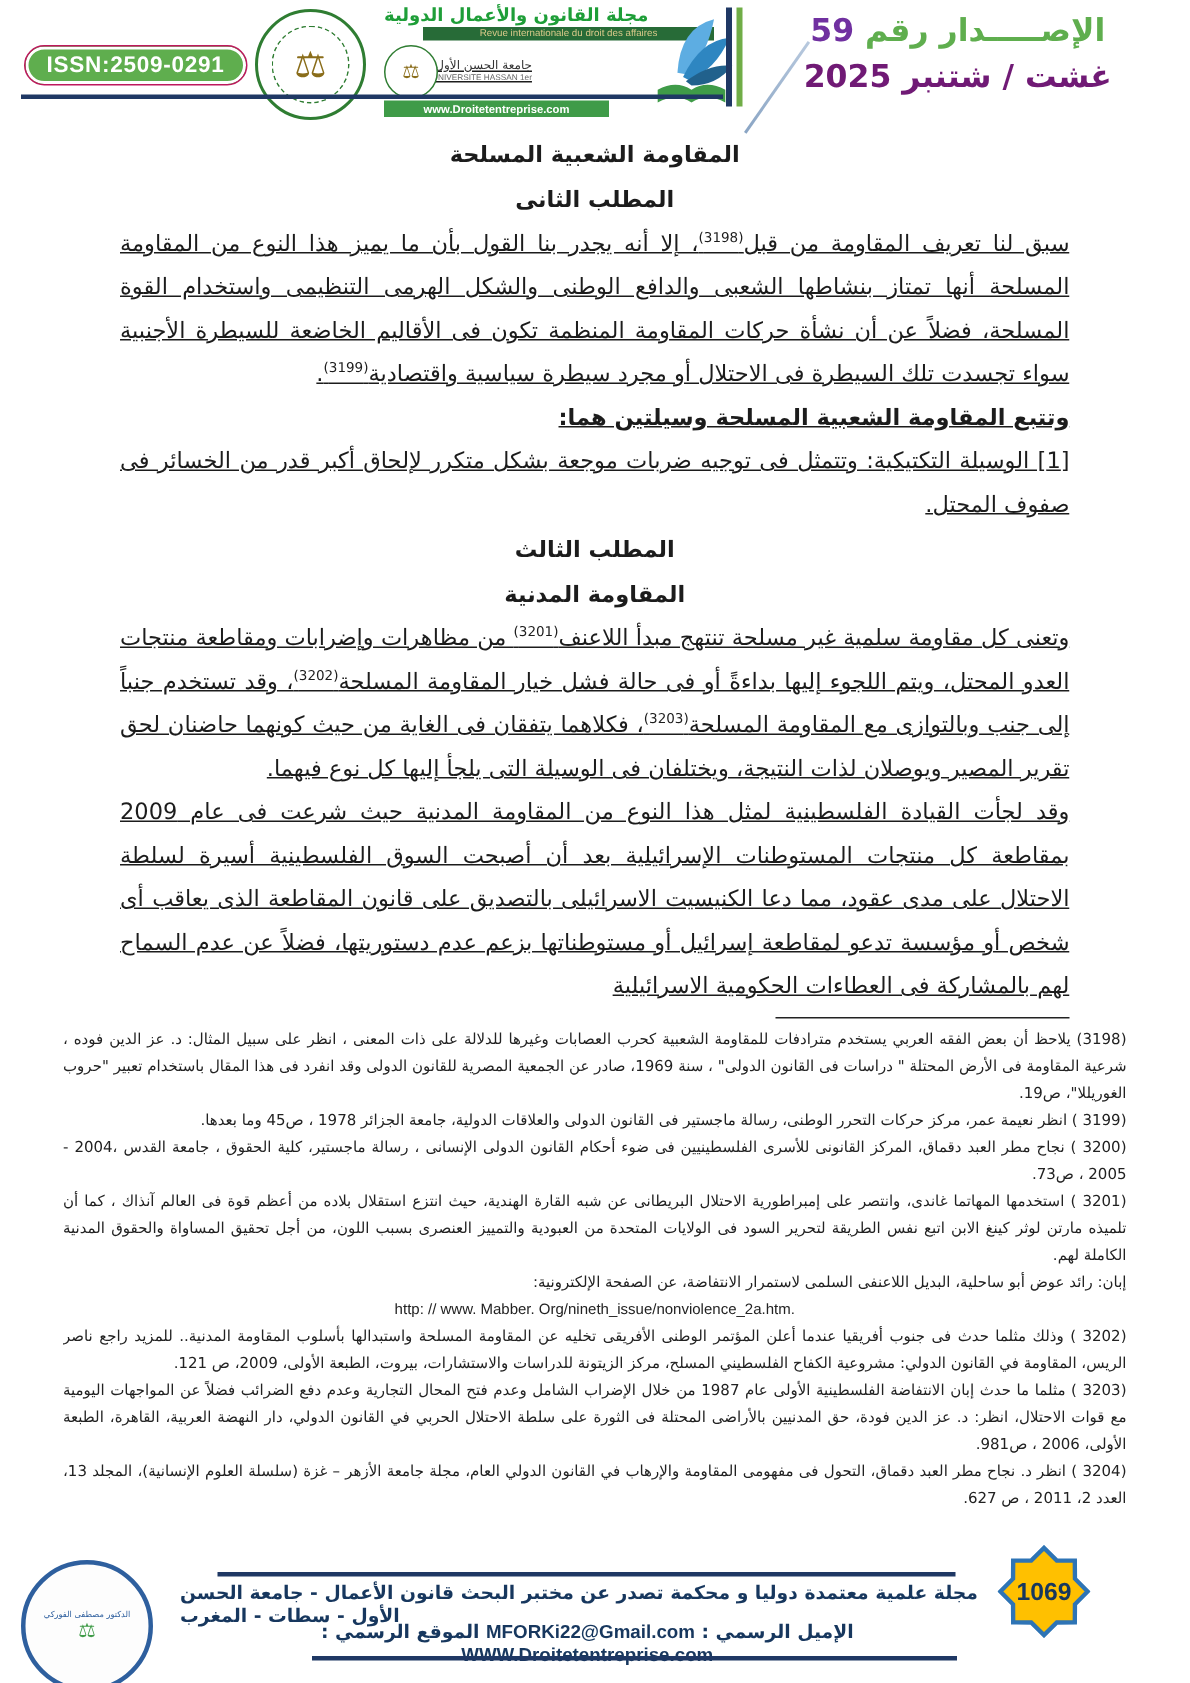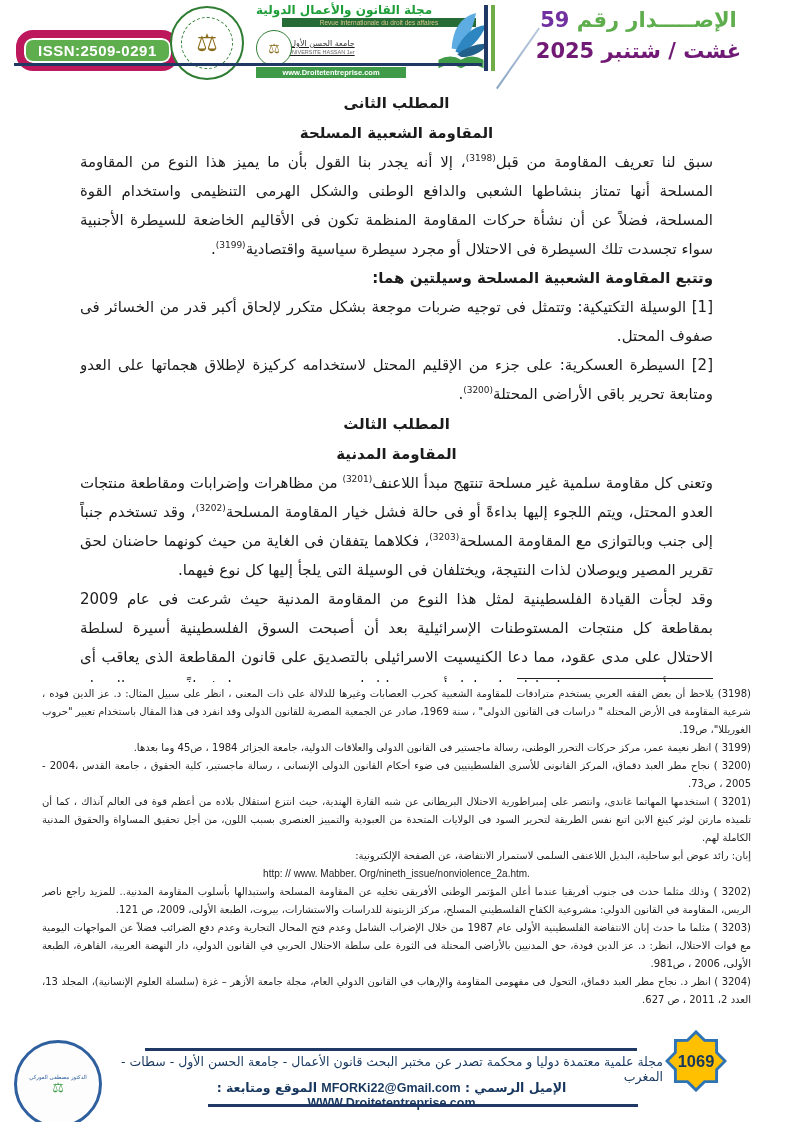--- a/index.html
+++ b/index.html
@@ -6,21 +6,21 @@
   .page {
     position:relative; width:793px; height:1122px; background:#fff;
     font-family:"DejaVu Sans", sans-serif; overflow:hidden; color:#1c1c1c;
   }
 
   
   .hdr { position:absolute; top:0; left:0; right:0; height:82px; }
   .issn-pill {
     position:absolute; left:16px; top:30px; background:#5fae4e; color:#fff;
     font-weight:bold; font-size:15px; padding:4px 14px; border-radius:17px;
-    box-shadow: inset 0 0 0 2px #fff; border:8px solid #be185d;
+    box-shadow: inset 0 0 0 2px #fff; border:1px solid #be185d;
     font-family:"Liberation Sans", sans-serif; letter-spacing:0.5px;
   }
   .seal {
     position:absolute; border-radius:50%; background:#fff;
     display:flex; align-items:center; justify-content:center;
   }
   .seal-big { left:170px; top:6px; width:70px; height:70px; border:2px solid #2f7d32; }
   .seal-big .inner { width:50px; height:50px; border:1px dashed #2f7d32; border-radius:50%;
     display:flex; align-items:center; justify-content:center; font-size:24px; color:#8a6d1a; }
   .jlogo { position:absolute; left:256px; top:3px; width:228px; height:76px; }
@@ -44,39 +44,39 @@
   .issue-line2 { font-size:21px; font-weight:bold; color:#701a75; line-height:32px; }
   .slash { position:absolute; left:496px; top:14px; width:2px; height:74px;
     background:linear-gradient(#b8c9de,#8aa5c4); transform:rotate(35deg); transform-origin:bottom left; }
 
   
   .content {
     position:absolute; top:88px; left:80px; right:80px; height:594px; overflow:hidden;
     direction:rtl; text-align:justify; font-size:15px; line-height:29px;
   }
   .content h3 { font-size:15px; font-weight:bold; text-align:center; margin:0; line-height:30px; }
-  .content p { margin:0; }
+  .content p { margin:0;text-decoration:underline; }
   .content .b { font-weight:bold; }
   sup.fnref { font-size:9px; line-height:0; }
   .sp-before3 { margin-top:6px; }
 
   
   .footnotes {
     position:absolute; top:678px; left:42px; right:42px; height:362px; overflow:hidden;
     direction:rtl; text-align:justify; font-size:10px; line-height:18px; color:#222;
   }
   .fn-sep { width:196px; border-top:1.5px solid #222; margin-bottom:6px; margin-right:38px; }
   .footnotes p { margin:0; }
   .fn-url { direction:ltr; text-align:center; font-family:"Liberation Sans", sans-serif; color:#222; text-decoration:none; display:block; }
 
   
   .ftr-rule-top { position:absolute; left:145px; top:1048px; width:492px; height:3px; background:#1f3864; }
   .ftr-rule-bot { position:absolute; left:208px; top:1104px; width:430px; height:3px; background:#1f3864; }
-  .ftr-line1 { position:absolute; left:120px; right:130px; top:1054px; direction:rtl; text-align:right;
-    font-size:12.5px; font-weight:normal; color:#17375e; }
+  .ftr-line1 { position:absolute; left:120px; right:130px; top:1054px; direction:rtl; text-align:left;
+    font-size:12.5px; font-weight:bold; color:#17375e; }
   .ftr-line2 { position:absolute; left:150px; right:160px; top:1080px; direction:rtl; text-align:center;
     font-size:12.5px; font-weight:bold; color:#17375e; }
   .ftr-line2 .ltr { direction:ltr; unicode-bidi:embed; font-family:"Liberation Sans", sans-serif; color:#17375e; text-decoration:none; }
   .badge { position:absolute; right:66px; top:1030px; width:62px; height:62px; }
   .stamp { position:absolute; left:14px; top:1040px; width:82px; height:82px; border-radius:50%;
     border:3px solid #2e5f9e; background:#fdfdfd; display:flex; flex-direction:column;
     align-items:center; justify-content:center; overflow:hidden; }
   .stamp .nm { font-size:5.5px; color:#2e5f9e; direction:rtl; text-align:center; line-height:7px; }
   .stamp .glyph { font-size:13px; color:#3f9b48; line-height:14px; }
 </style>
@@ -130,56 +130,55 @@
       <div class="issue-line1">
         <span>الإصـــــدار رقم</span>
         <span class="num">59</span>
       </div>
       <div class="issue-line2">غشت / شتنبر 2025</div>
     </div>
   </div>
 
   <div class="content">
 
+    <h3>المقاومة الشعبية المسلحة</h3>
     <h3>المطلب الثانى</h3>
-    <h3>المقاومة الشعبية المسلحة</h3>
 
     <p><span>سبق لنا تعريف المقاومة من قبل</span><sup class="fnref">(3198)</sup><span>، إلا أنه يجدر بنا القول بأن ما يميز هذا النوع من المقاومة المسلحة أنها تمتاز بنشاطها الشعبى والدافع الوطنى والشكل الهرمى التنظيمى واستخدام القوة المسلحة، فضلاً عن أن نشأة حركات المقاومة المنظمة تكون فى الأقاليم الخاضعة للسيطرة الأجنبية سواء تجسدت تلك السيطرة فى الاحتلال أو مجرد سيطرة سياسية واقتصادية</span><sup class="fnref">(3199)</sup><span>.</span></p>
 
     <p class="b">وتتبع المقاومة الشعبية المسلحة وسيلتين هما:</p>
     <p>[1] الوسيلة التكتيكية: وتتمثل فى توجيه ضربات موجعة بشكل متكرر لإلحاق أكبر قدر من الخسائر فى صفوف المحتل.</p>
-    <p><span>[2] السيطرة العسكرية: على جزء من الإقليم المحتل لاستخدامه كركيزة لإطلاق هجماتها على العدو ومتابعة تحرير باقى الأراضى المحتلة</span><sup class="fnref">(3200)</sup><span>.</span></p>
 
     <h3 class="sp-before3">المطلب الثالث</h3>
     <h3>المقاومة المدنية</h3>
 
     <p><span>وتعنى كل مقاومة سلمية غير مسلحة تنتهج مبدأ اللاعنف</span><sup class="fnref">(3201)</sup><span> من مظاهرات وإضرابات ومقاطعة منتجات العدو المحتل، ويتم اللجوء إليها بداءةً أو فى حالة فشل خيار المقاومة المسلحة</span><sup class="fnref">(3202)</sup><span>، وقد تستخدم جنباً إلى جنب وبالتوازى مع المقاومة المسلحة</span><sup class="fnref">(3203)</sup><span>، فكلاهما يتفقان فى الغاية من حيث كونهما حاضنان لحق تقرير المصير ويوصلان لذات النتيجة، ويختلفان فى الوسيلة التى يلجأ إليها كل نوع فيهما.</span></p>
 
     <p><span>وقد لجأت القيادة الفلسطينية لمثل هذا النوع من المقاومة المدنية حيث شرعت فى عام 2009 بمقاطعة كل منتجات المستوطنات الإسرائيلية بعد أن أصبحت السوق الفلسطينية أسيرة لسلطة الاحتلال على مدى عقود، مما دعا الكنيسيت الاسرائيلى بالتصديق على قانون المقاطعة الذى يعاقب أى شخص أو مؤسسة تدعو لمقاطعة إسرائيل أو مستوطناتها بزعم عدم دستوريتها، فضلاً عن عدم السماح لهم بالمشاركة فى العطاءات الحكومية الاسرائيلية</span></p>
   </div>
 
   <div class="footnotes">
     <div class="fn-sep"></div>
     <p>(3198) يلاحظ أن بعض الفقه العربي يستخدم مترادفات للمقاومة الشعبية كحرب العصابات وغيرها للدلالة على ذات المعنى ، انظر على سبيل المثال: د. عز الدين فوده ، شرعية المقاومة فى الأرض المحتلة " دراسات فى القانون الدولى" ، سنة 1969، صادر عن الجمعية المصرية للقانون الدولى وقد انفرد فى هذا المقال باستخدام تعبير "حروب الغوريللا"، ص19.</p>
-    <p>(3199 ) انظر نعيمة عمر، مركز حركات التحرر الوطنى، رسالة ماجستير فى القانون الدولى والعلاقات الدولية، جامعة الجزائر 1984 ، ص45 وما بعدها.</p>
+    <p>(3199 ) انظر نعيمة عمر، مركز حركات التحرر الوطنى، رسالة ماجستير فى القانون الدولى والعلاقات الدولية، جامعة الجزائر 1978 ، ص45 وما بعدها.</p>
     <p>(3200 ) نجاح مطر العبد دقماق، المركز القانونى للأسرى الفلسطينيين فى ضوء أحكام القانون الدولى الإنسانى ، رسالة ماجستير، كلية الحقوق ، جامعة القدس ،2004 - 2005 ، ص73.</p>
     <p>(3201 ) استخدمها المهاتما غاندى، وانتصر على إمبراطورية الاحتلال البريطانى عن شبه القارة الهندية، حيث انتزع استقلال بلاده من أعظم قوة فى العالم آنذاك ، كما أن تلميذه مارتن لوثر كينغ الابن اتبع نفس الطريقة لتحرير السود فى الولايات المتحدة من العبودية والتمييز العنصرى بسبب اللون، من أجل تحقيق المساواة والحقوق المدنية الكاملة لهم.</p>
     <p>إبان: رائد عوض أبو ساحلية، البديل اللاعنفى السلمى لاستمرار الانتفاضة، عن الصفحة الإلكترونية:</p>
     <a href="#" class="fn-url">http: // www. Mabber. Org/nineth_issue/nonviolence_2a.htm.</a>
     <p>(3202 ) وذلك مثلما حدث فى جنوب أفريقيا عندما أعلن المؤتمر الوطنى الأفريقى تخليه عن المقاومة المسلحة واستبدالها بأسلوب المقاومة المدنية.. للمزيد راجع ناصر الريس، المقاومة في القانون الدولي: مشروعية الكفاح الفلسطيني المسلح، مركز الزيتونة للدراسات والاستشارات، بيروت، الطبعة الأولى، 2009، ص 121.</p>
     <p>(3203 ) مثلما ما حدث إبان الانتفاضة الفلسطينية الأولى عام 1987 من خلال الإضراب الشامل وعدم فتح المحال التجارية وعدم دفع الضرائب فضلاً عن المواجهات اليومية مع قوات الاحتلال، انظر: د. عز الدين فودة، حق المدنيين بالأراضى المحتلة فى الثورة على سلطة الاحتلال الحربي في القانون الدولي، دار النهضة العربية، القاهرة، الطبعة الأولى، 2006 ، ص981.</p>
     <p>(3204 ) انظر د. نجاح مطر العبد دقماق، التحول فى مفهومى المقاومة والإرهاب في القانون الدولي العام، مجلة جامعة الأزهر – غزة (سلسلة العلوم الإنسانية)، المجلد 13، العدد 2، 2011 ، ص 627.</p>
   </div>
 
   <div class="ftr-rule-top"></div>
   <div class="ftr-line1">مجلة علمية معتمدة  دوليا و محكمة تصدر عن مختبر البحث قانون الأعمال - جامعة الحسن الأول - سطات - المغرب</div>
   <div class="ftr-line2">
     <span>الإميل الرسمي :</span>
     <a href="#" class="ltr">MFORKi22@Gmail.com</a>
-    <span>الموقع ومتابعة :</span>
+    <span>الموقع الرسمي :</span>
     <a href="#" class="ltr">WWW.Droitetentreprise.com</a>
   </div>
   <div class="ftr-rule-bot"></div>
 
   <svg class="badge" viewBox="0 0 64 64">
     <polygon points="62,32 53.3,40.8 53.2,53.2 40.8,53.3 32,62 23.2,53.3 10.8,53.2 10.7,40.8 2,32 10.7,23.2 10.8,10.8 23.2,10.7 32,2 40.8,10.7 53.2,10.8 53.3,23.2" fill="#ffc000" stroke="#2e74b5" stroke-width="3"></polygon>
     <text x="32" y="38" text-anchor="middle" font-size="17" font-weight="bold" fill="#17375e" font-family="Liberation Sans, sans-serif">1069</text>
   </svg>
 
   <div class="stamp">

